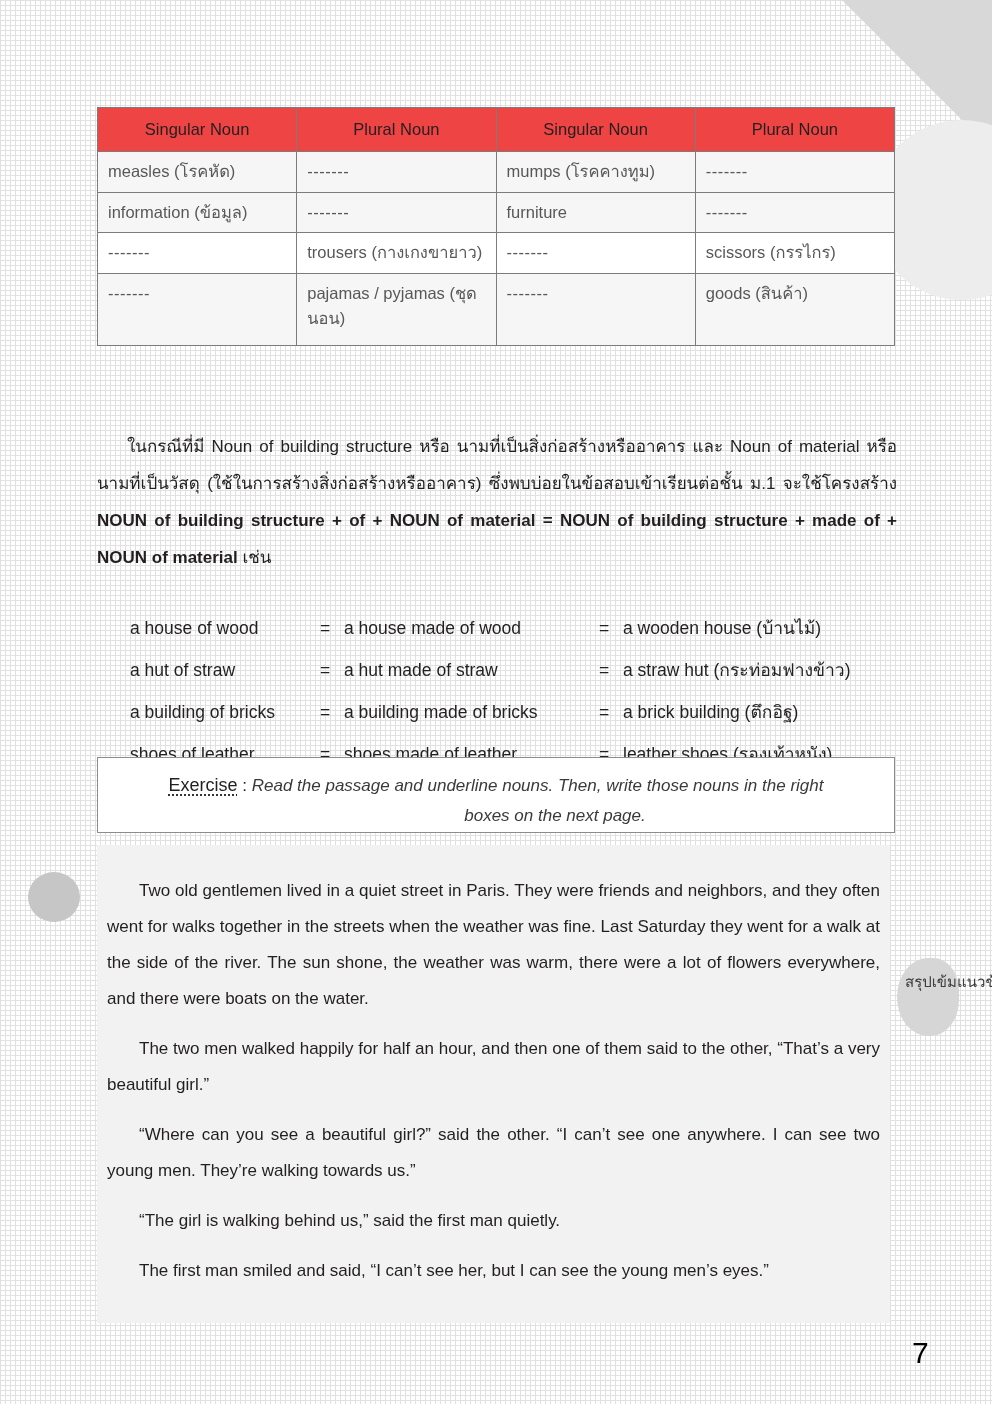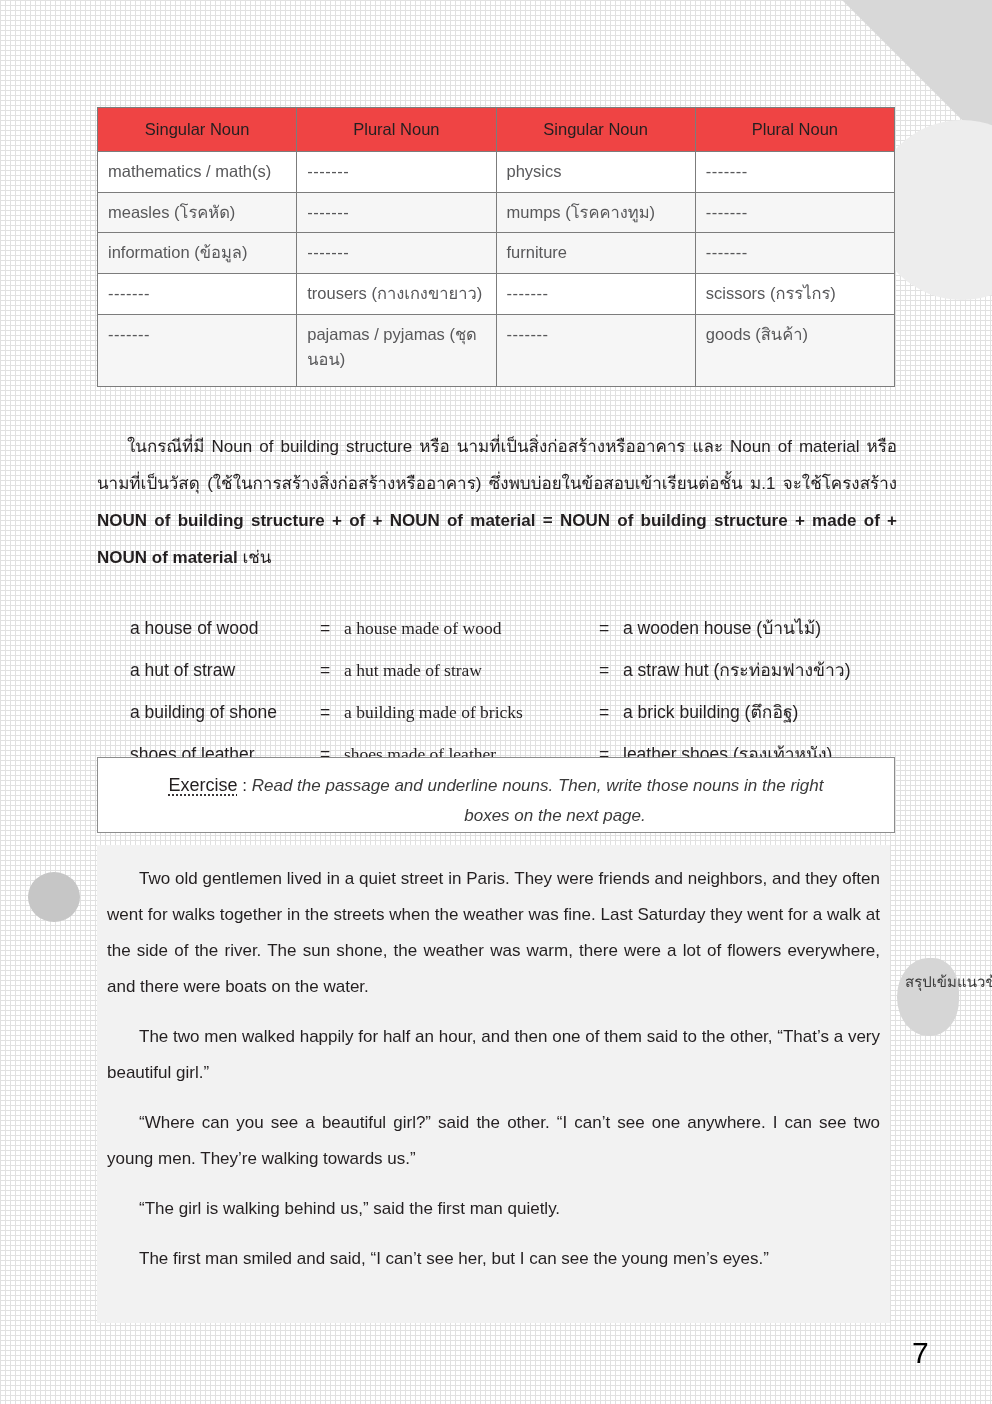--- a/index.html
+++ b/index.html
@@ -144,21 +144,21 @@
     font-size: 17.5px;
     color: #231f20;
   }
   .ex-row {
     display: flex;
     align-items: baseline;
     height: 42px;
   }
   .ex-c1 { width: 190px; margin-top: 36px; }
   .ex-eq { width: 24px; }
-  .ex-c2 { width: 255px; font-family: Liberation Serif, serif; }
+  .ex-c2 { width: 255px; }
   .ex-eq2 { width: 24px; }
   .ex-c3 { flex: 1; }
 
   
   .exercise-box {
     position: absolute;
     left: 97px;
     top: 757px;
     width: 798px;
     height: 76px;
@@ -192,21 +192,21 @@
     position: absolute;
     left: 97px;
     top: 845px;
     width: 793px;
     height: 478px;
     box-sizing: border-box;
     background: #f2f2f2;
     padding: 16px 10px 0 10px;
   }
   .passage p {
-    margin: 0 0 14px 0;
+    margin: 12px 0 14px 0;
     font-size: 17px;
     line-height: 36px;
     color: #231f20;
     text-align: justify;
     text-justify: inter-word;
   }
   .passage p.ind { text-indent: 32px; }
 
   
   .sidebar {
@@ -249,26 +249,20 @@
     <table class="noun-table">
       <thead>
         <tr>
           <th>Singular Noun</th>
           <th>Plural Noun</th>
           <th>Singular Noun</th>
           <th>Plural Noun</th>
         </tr>
       </thead>
       <tbody>
-        <tr class="odd">
-          <td>mathematics / math(s)</td>
-          <td class="dashes">-------</td>
-          <td>physics</td>
-          <td class="dashes">-------</td>
-        </tr>
         <tr class="even">
           <td>measles (โรคหัด)</td>
           <td class="dashes">-------</td>
           <td>mumps (โรคคางทูม)</td>
           <td class="dashes">-------</td>
         </tr>
         <tr class="even">
           <td>information (ข้อมูล)</td>
           <td class="dashes">-------</td>
           <td>furniture</td>
@@ -302,21 +296,21 @@
         <span class="ex-c3">a wooden house (บ้านไม้)</span>
       </div>
       <div class="ex-row">
         <span class="ex-c1">a hut of straw</span>
         <span class="ex-eq">=</span>
         <span class="ex-c2">a hut made of straw</span>
         <span class="ex-eq2">=</span>
         <span class="ex-c3">a straw hut (กระท่อมฟางข้าว)</span>
       </div>
       <div class="ex-row">
-        <span class="ex-c1">a building of shone</span>
+        <span class="ex-c1">a building of bricks</span>
         <span class="ex-eq">=</span>
         <span class="ex-c2">a building made of bricks</span>
         <span class="ex-eq2">=</span>
         <span class="ex-c3">a brick building (ตึกอิฐ)</span>
       </div>
       <div class="ex-row">
         <span class="ex-c1">shoes of leather</span>
         <span class="ex-eq">=</span>
         <span class="ex-c2">shoes made of leather</span>
         <span class="ex-eq2">=</span>

